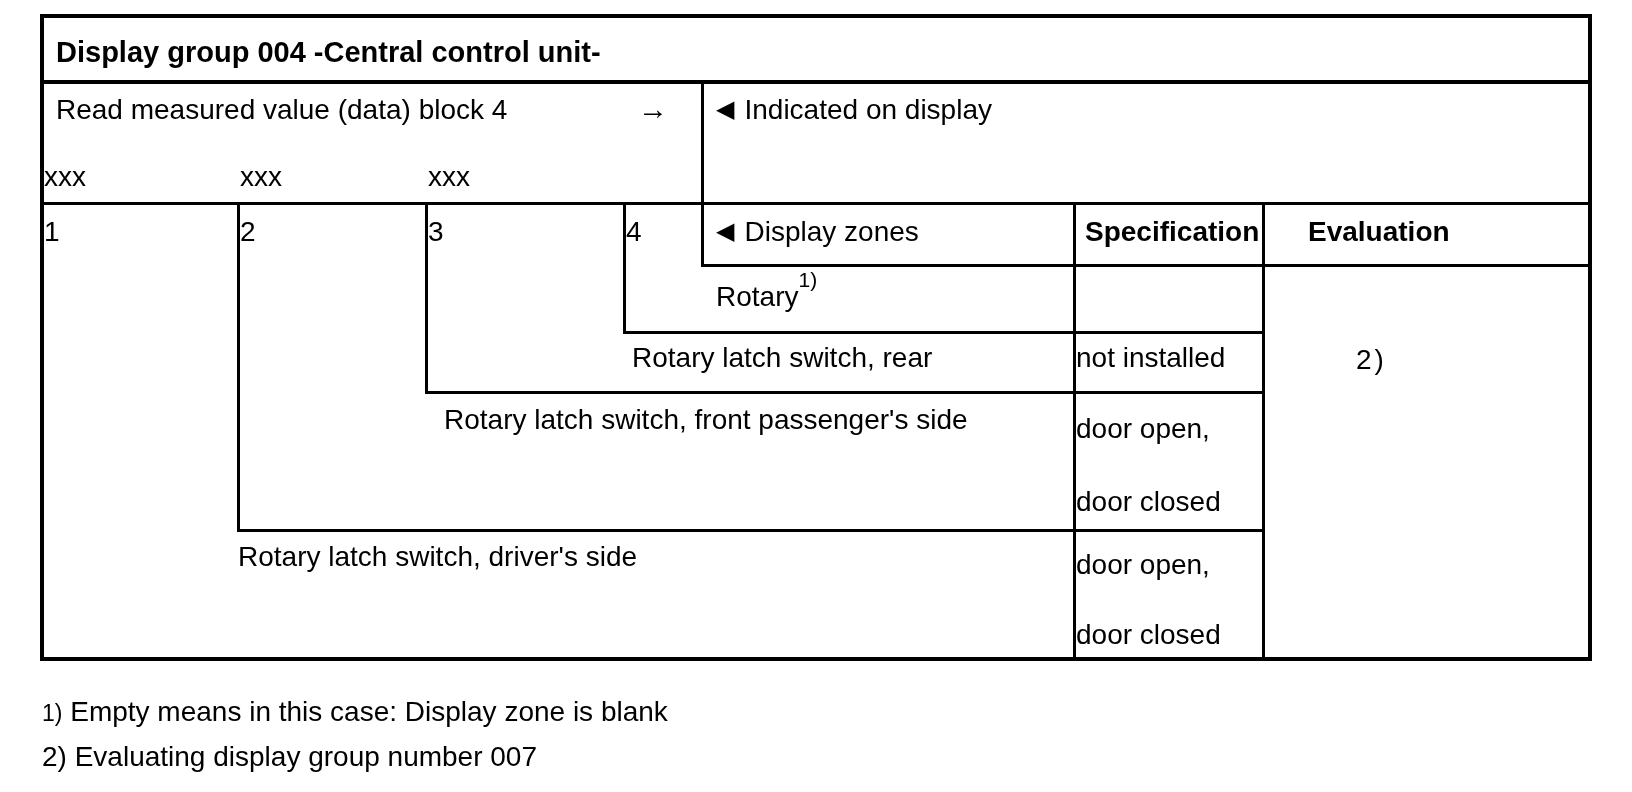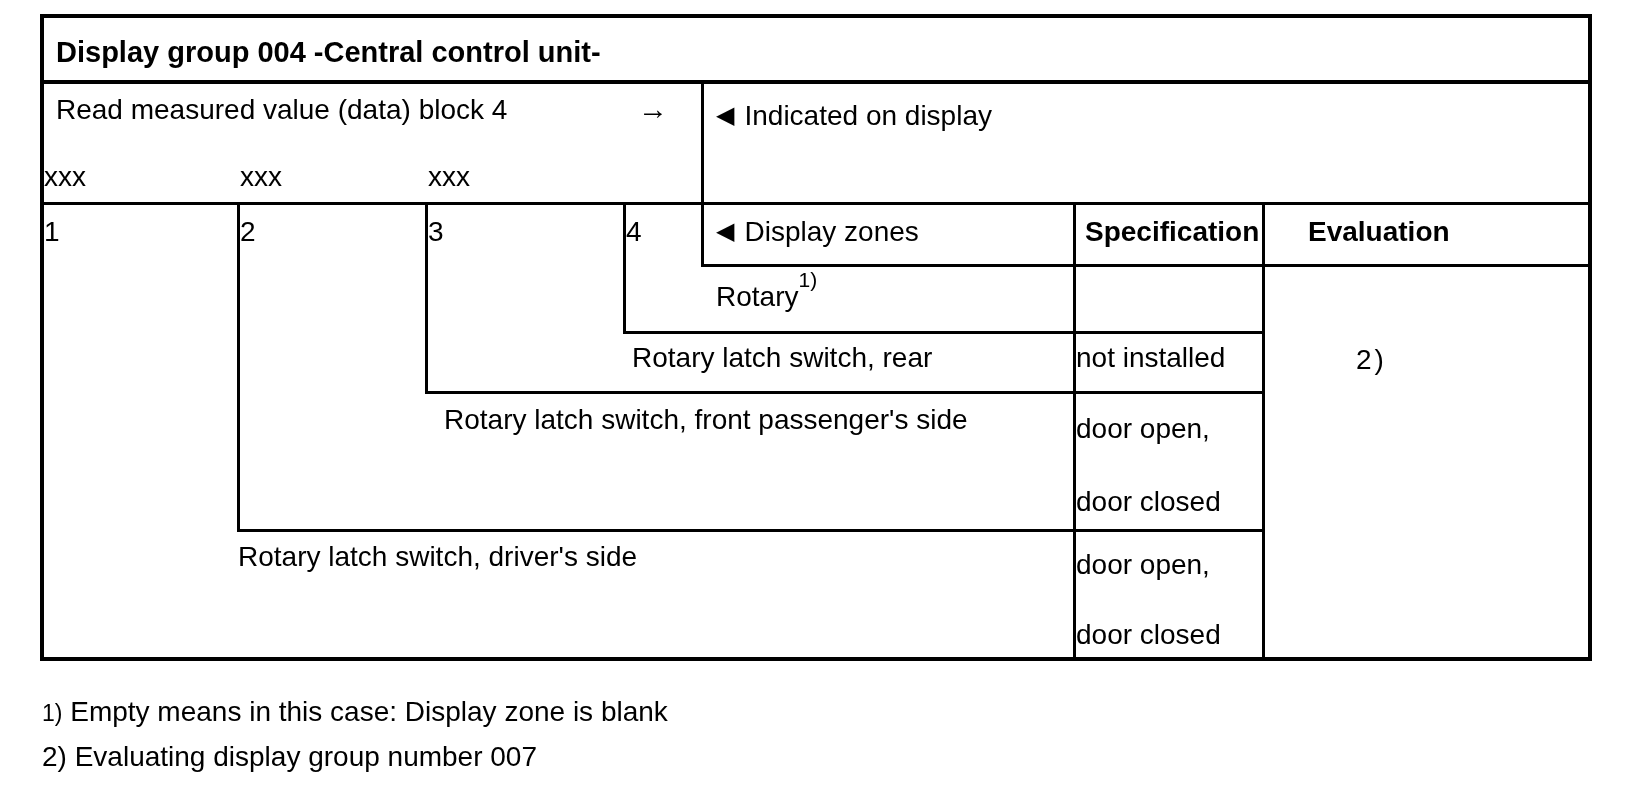--- a/index.html
+++ b/index.html
@@ -39,21 +39,21 @@
   <div class="ln" style="left:425px;top:202px;width:3px;height:192px;"></div>
   <div class="ln" style="left:623px;top:202px;width:3px;height:132px;"></div>
   <div class="ln" style="left:1073px;top:202px;width:3px;height:459px;"></div>
   <div class="ln" style="left:1262px;top:202px;width:3px;height:459px;"></div>
 
   <div class="txt title" style="left:56px;top:36px;">Display group 004 -Central control unit-</div>
 
   <div class="txt" style="left:56px;top:94px;">Read measured value (data) block 4</div>
   <div class="txt arrow" style="left:638px;top:92px;">→</div>
 
-  <div class="txt" style="left:716px;top:100px;">
+  <div class="txt" style="left:716px;top:94px;">
     <span class="marker">◀</span><span>Indicated on display</span>
   </div>
 
   <div class="txt ctr" style="left:44px;top:161px;width:193px;">xxx</div>
   <div class="txt ctr" style="left:240px;top:161px;width:185px;">xxx</div>
   <div class="txt ctr" style="left:428px;top:161px;width:195px;">xxx</div>
 
   <div class="txt ctr" style="left:44px;top:216px;width:193px;">1</div>
   <div class="txt ctr" style="left:240px;top:216px;width:185px;">2</div>
   <div class="txt ctr" style="left:428px;top:216px;width:195px;">3</div>

